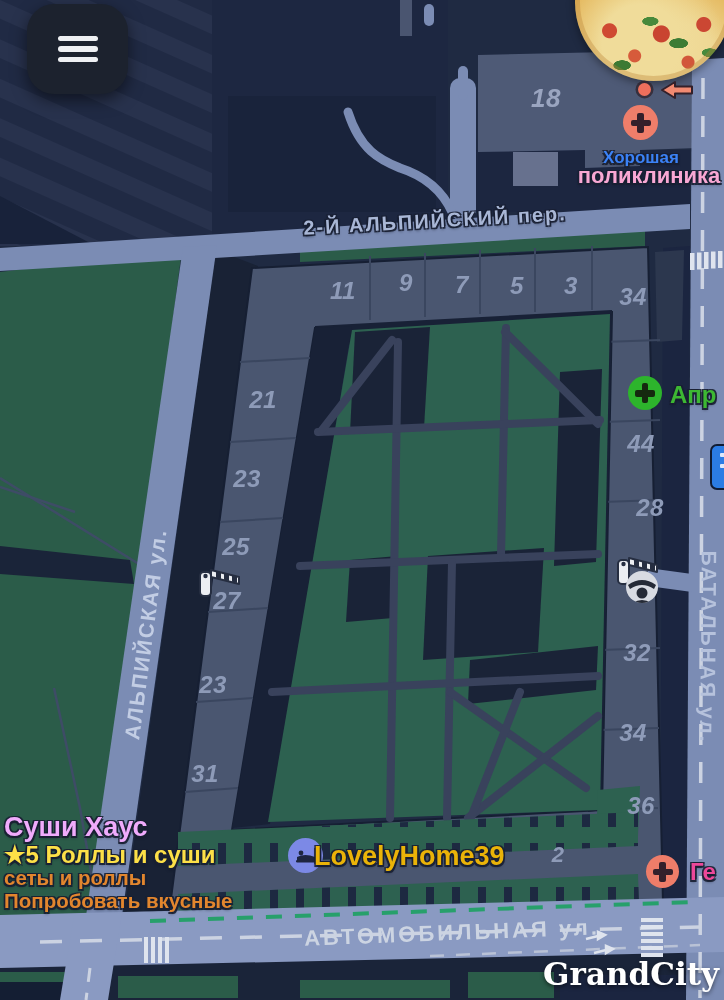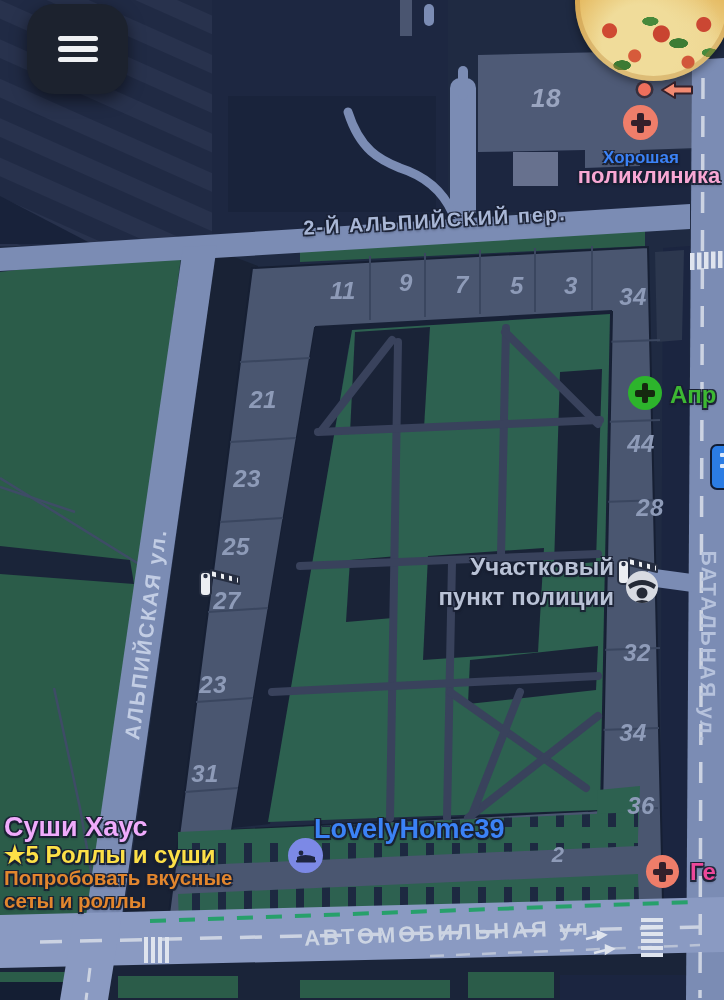--- a/index.html
+++ b/index.html
@@ -238,24 +238,20 @@
       <span class="plus"></span>
     </div>
   <div class="poi-label halo ctr" style="left:641px;top:158px;font-size:17px;color:#3b82f6">Хорошая</div>
   <div class="poi-label halo ctr" style="left:649px;top:176px;font-size:22px;color:#f9a8d4">поликлиника</div>
 
   <div class="pin" style="left:628px;top:376px;width:34px;height:34px;background:#2db42c">
       <span class="plus green"></span>
     </div>
   <div class="poi-label halo" style="left:670px;top:381px;font-size:24px;color:#3db833">Апр</div>
 
-  <div class="abs" style="left:404px;top:552px;width:210px;text-align:right;z-index:2">
-    <div class="poi-label halo" style="position:static;font-size:24px;color:#b9c2d6;line-height:30px">Участковый</div>
-    <div class="poi-label halo" style="position:static;font-size:24px;color:#b9c2d6;line-height:30px">пункт полиции</div>
-  </div>
   <svg class="abs" style="left:614px;top:548px;z-index:3" width="46" height="40">
     <path d="M15,10 L43,17 L43,24 L15,17 Z" fill="#eceef2" stroke="#262e41" stroke-width="2" stroke-linejoin="round"></path>
     <path d="M20,11.2 L25,12.5 L25,19 L20,17.8 Z" fill="#262e41"></path>
     <path d="M28,13.2 L33,14.4 L33,21 L28,19.8 Z" fill="#262e41"></path>
     <path d="M36,15.2 L41,16.4 L41,23 L36,21.8 Z" fill="#262e41"></path>
     <rect x="4" y="12" width="11" height="24" rx="4" fill="#eceef2" stroke="#262e41" stroke-width="2"></rect>
     <circle cx="9.5" cy="16" r="2.2" fill="#262e41"></circle>
   </svg>
   <svg class="abs" style="left:622px;top:567px;z-index:3" width="40" height="40">
     <circle cx="20" cy="20" r="16" fill="#d8dbe2"></circle>
@@ -271,32 +267,32 @@
     <path d="M20,11.2 L25,12.5 L25,19 L20,17.8 Z" fill="#262e41"></path>
     <path d="M28,13.2 L33,14.4 L33,21 L28,19.8 Z" fill="#262e41"></path>
     <path d="M36,15.2 L41,16.4 L41,23 L36,21.8 Z" fill="#262e41"></path>
     <rect x="4" y="12" width="11" height="24" rx="4" fill="#eceef2" stroke="#262e41" stroke-width="2"></rect>
     <circle cx="9.5" cy="16" r="2.2" fill="#262e41"></circle>
   </svg>
 
   <div class="abs" style="left:4px;top:812px;z-index:3">
     <div class="poi-label halo" style="position:static;font-size:27px;color:#f0abfc;line-height:31px">Суши Хаус</div>
     <div class="poi-label halo" style="position:static;font-size:24px;color:#fde047;line-height:23px">★5 Роллы и суши</div>
+    <div class="poi-label halo" style="position:static;font-size:20.5px;color:#e2862e;line-height:23px">сеты и роллы</div>
     <div class="poi-label halo" style="position:static;font-size:20.5px;color:#e2862e;line-height:23px">Попробовать вкусные</div>
-    <div class="poi-label halo" style="position:static;font-size:20.5px;color:#e2862e;line-height:23px">сеты и роллы</div>
   </div>
 
   <div class="pin" style="left:288px;top:838px;width:35px;height:35px;background:#7c89e6">
     <svg width="22" height="22" viewBox="0 0 22 22" fill="#1e2540">
       <circle cx="6" cy="8" r="2.4"></circle>
       <path d="M2,16 L2,12 Q10,8 20,12 L20,16 Z"></path>
       <rect x="1" y="15" width="20" height="2.4" rx="1.2"></rect>
     </svg>
   </div>
-  <div class="poi-label halo" style="left:314px;top:814px;font-size:27px;color:#3b82f6">LovelyHome39</div>
+  <div class="poi-label halo" style="left:314px;top:841px;font-size:27px;color:#eab308">LovelyHome39</div>
 
   <div class="pin" style="left:646px;top:855px;width:33px;height:33px;background:#ee7d69">
       <span class="plus"></span>
     </div>
   <div class="poi-label halo" style="left:690px;top:858px;font-size:24px;color:#ec4899">Ге</div>
 
   <div class="badge">
       <i></i>
       <i></i>
     </div>
@@ -319,13 +315,14 @@
   <span class="hn" style="left:227px;top:601px">27</span>
   <span class="hn" style="left:213px;top:685px">23</span>
   <span class="hn" style="left:205px;top:774px">31</span>
   <span class="hn" style="left:641px;top:444px">44</span>
   <span class="hn" style="left:650px;top:508px">28</span>
   <span class="hn" style="left:637px;top:653px">32</span>
   <span class="hn" style="left:633px;top:733px">34</span>
   <span class="hn" style="left:641px;top:806px">36</span>
   <span class="hn" style="left:558px;top:855px;font-size:22px">2</span>
 
+  <div class="watermark">GrandCity</div>
 </div>
 
 </body></html>

